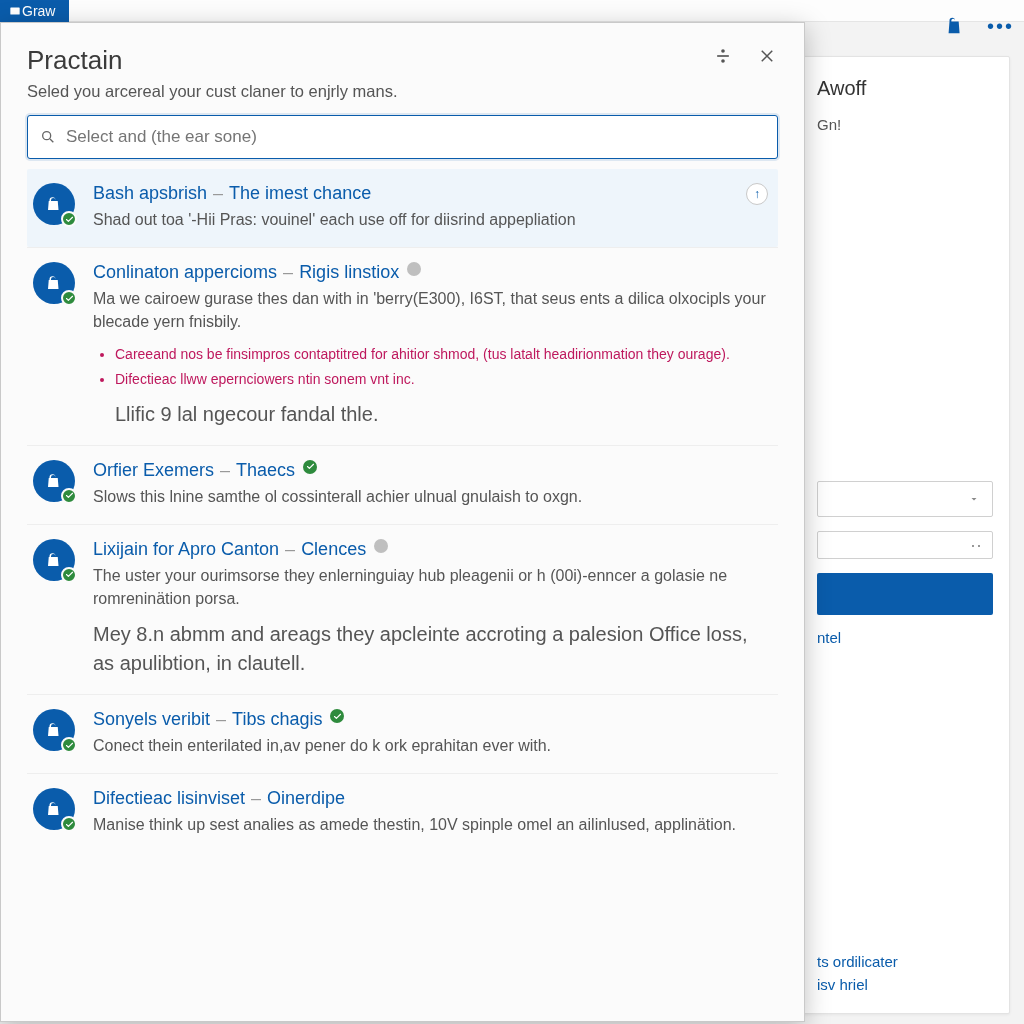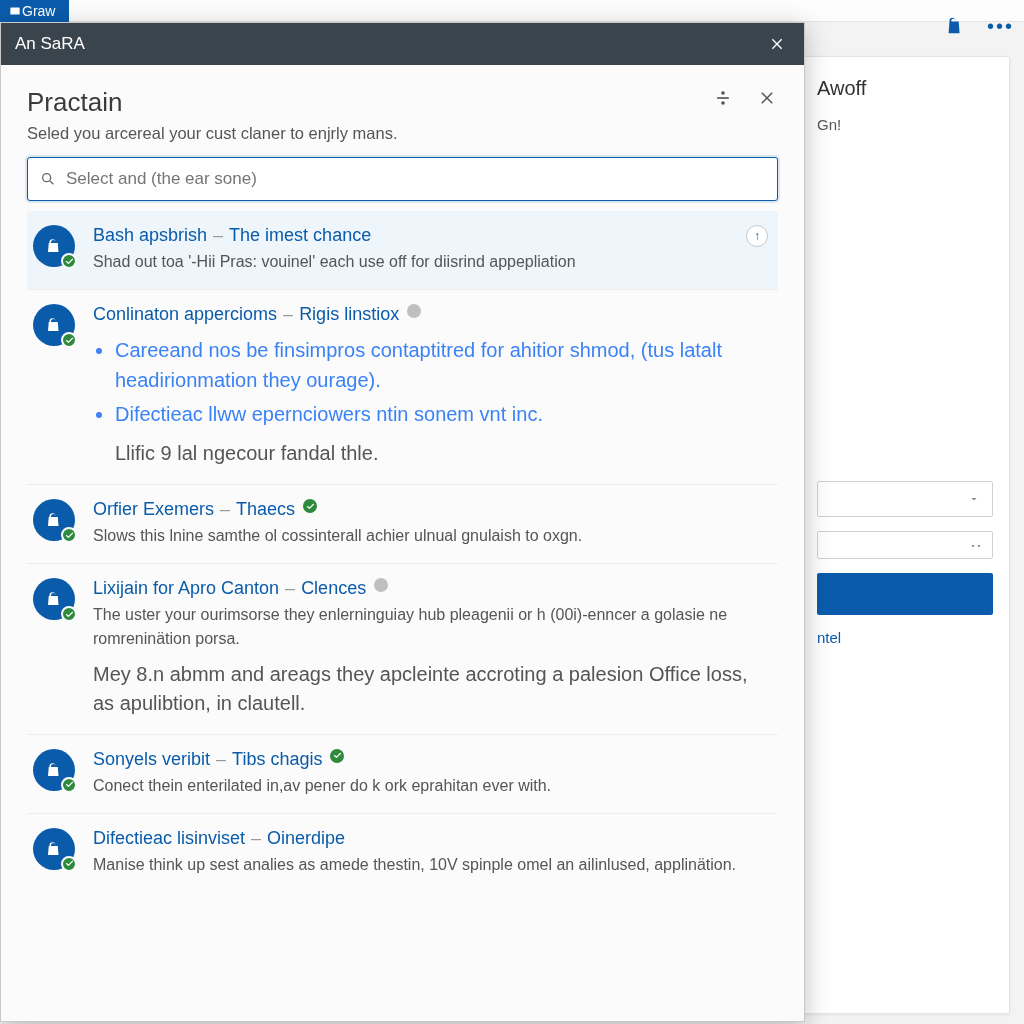--- a/index.html
+++ b/index.html
@@ -51,21 +51,21 @@
   .body { flex:1; min-width:0; }
   .title-line { font-size:18px; display:flex; align-items:flex-start; flex-wrap:wrap; gap:6px; }
   .title-line .name { color:#0a5cab; font-weight:500; }
   .title-line .dash { color:#999; }
   .title-line .tag { color:#0a5cab; font-weight:400; }
   .title-line .status-dot { width:14px; height:14px; border-radius:50%; display:inline-flex; align-items:center; justify-content:center; margin-left:2px; }
   .status-dot.green { background:#2e8b3d; }
   .status-dot.green svg { width:9px; height:9px; fill:#fff; }
   .status-dot.gray { background:#bfbfbf; }
   .desc { font-size: 16px; color:#555; line-height:1.45; margin-top:4px; }
-  ul.bullets { list-style: disc; margin: 10px 0 0 22px; color:#3b82f6; font-size:20px; line-height:1.5; }
+  ul.bullets { list-style: disc; margin: 10px 0 0 22px; color:#be185d; font-size:14px; line-height:1.5; }
   ul.bullets li { margin-bottom:4px; }
   .extra-para { font-size:20px; color:#555; line-height:1.45; margin-top:10px; }
   .pin { position:absolute; top:14px; right:10px; width:22px; height:22px; border:1px solid #c9c9c9; border-radius:50%; color:#0a5cab; display:flex; align-items:center; justify-content:center; font-size:12px; background:#fff; cursor:pointer; }
 </style>
 </head>
 <body>
 
 <div class="app-root">
   <div class="bg">
     <div class="bg-topbar"></div>
@@ -91,33 +91,28 @@
       <div class="bg-field">
         <svg width="16" height="12" viewBox="0 0 24 24" fill="#888">
             <path d="M7 10l5 5 5-5z"></path>
           </svg>
       </div>
       <div class="bg-field small">
           <span style="color:#888;font-size:18px">··</span>
         </div>
       <div class="bg-primary"></div>
       <div class="bg-link">ntel</div>
+      <div class="bg-links">
+        <div class="bg-link">ts ordilicater</div>
+        <div class="bg-link">isv hriel</div>
+      </div>
     </div>
   </div>
 
   <div class="dialog">
-    <div class="titlebar">
-      <span>An SaRA</span>
-      <div class="spacer"></div>
-      <div class="x">
-        <svg viewBox="0 0 24 24" width="16" height="16" stroke="#fff" stroke-width="2" fill="none">
-            <path d="M5 5l14 14M19 5L5 19"></path>
-          </svg>
-      </div>
-    </div>
 
     <div class="content">
       <div class="header-row">
         <h2>Practain</h2>
         <div class="header-actions">
           <div class="minimize-ico">
             <svg viewBox="0 0 24 24" width="20" height="20" stroke="#555" stroke-width="2" fill="none">
                 <line x1="5" y1="12" x2="19" y2="12"></line>
                 <circle cx="12" cy="6" r="1.2" fill="#555"></circle>
                 <circle cx="12" cy="18" r="1.2" fill="#555"></circle>
@@ -173,20 +168,21 @@
                 </svg>
               </div>
             </div>
             <div class="body">
               <div class="title-line">
                 <span class="name">Conlinaton appercioms</span>
                 <span class="dash">–</span>
                 <span class="tag">Rigis linstiox</span> 
                 <span class="status-dot gray"></span>
               </div>
+              <div class="desc">Ma we cairoew gurase thes dan with in 'berry(E300), I6ST, that seus ents a dilica olxocipls your blecade yern fnisbily.</div>
               <ul class="bullets">
                 <li>Careeand nos be finsimpros contaptitred for ahitior shmod, (tus latalt headirionmation they ourage).</li>
                 <li>Difectieac llww epernciowers ntin sonem vnt inc.</li>
               </ul>
               <div class="extra-para" style="margin-left:22px">Llific 9 lal ngecour fandal thle.</div>
             </div>
           </div>
           <div class="item">
             <div class="avatar">
               <svg viewBox="0 0 24 24">

